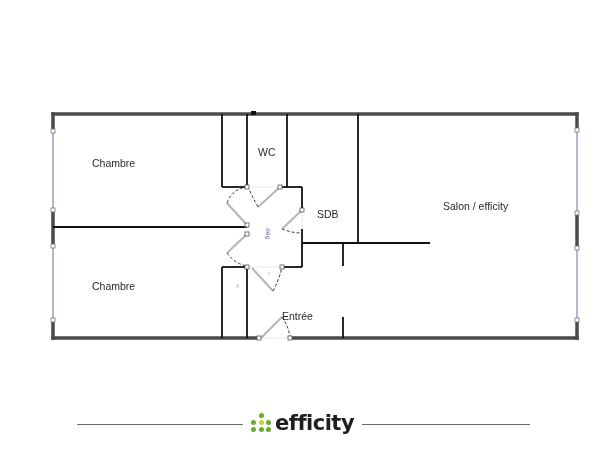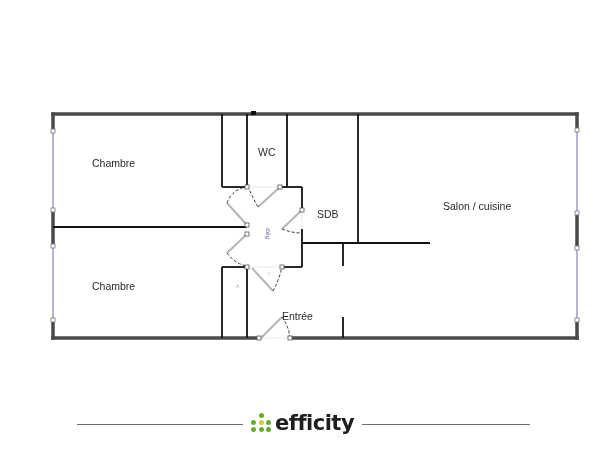--- a/index.html
+++ b/index.html
@@ -112,21 +112,21 @@
   </g>
   <text x="266" y="228" font-size="6" fill="#6a6aa0" transform="rotate(90 266 228)" font-family="DejaVu Sans, sans-serif" id="deg-text">dég</text>
   <text x="236" y="288" font-size="5" fill="#aaa" font-family="DejaVu Sans, sans-serif">A</text>
   <text x="268" y="275" font-size="5" fill="#aaa" font-family="DejaVu Sans, sans-serif">c</text>
 </svg>
 
 <div class="room-label" style="left:92px; top:157px;">Chambre</div>
 <div class="room-label" style="left:92px; top:280px;">Chambre</div>
 <div class="room-label" style="left:258px; top:146px;">WC</div>
 <div class="room-label" style="left:317px; top:167px;margin-top:41px;">SDB</div>
-<div class="room-label" style="left:443px; top:200px;">Salon / cuisine</div>
+<div class="room-label" style="left:443px; top:200px;">Salon / efficity</div>
 <div class="room-label" style="left:282px; top:310px;">Entrée</div>
 
 <div class="footer-line" style="left:77px; width:166px;"></div>
 <div class="footer-line" style="left:362px; width:168px;"></div>
 <div class="logo">
   <div class="logo-dots">
     <span style="left:7.5px; top:1px; background:#6aab2e;"></span>
     <span style="left:0px; top:8px; background:#6aab2e;"></span>
     <span style="left:7.5px; top:8px; background:#c9d12a;"></span>
     <span style="left:15px; top:8px; background:#6aab2e;"></span>

